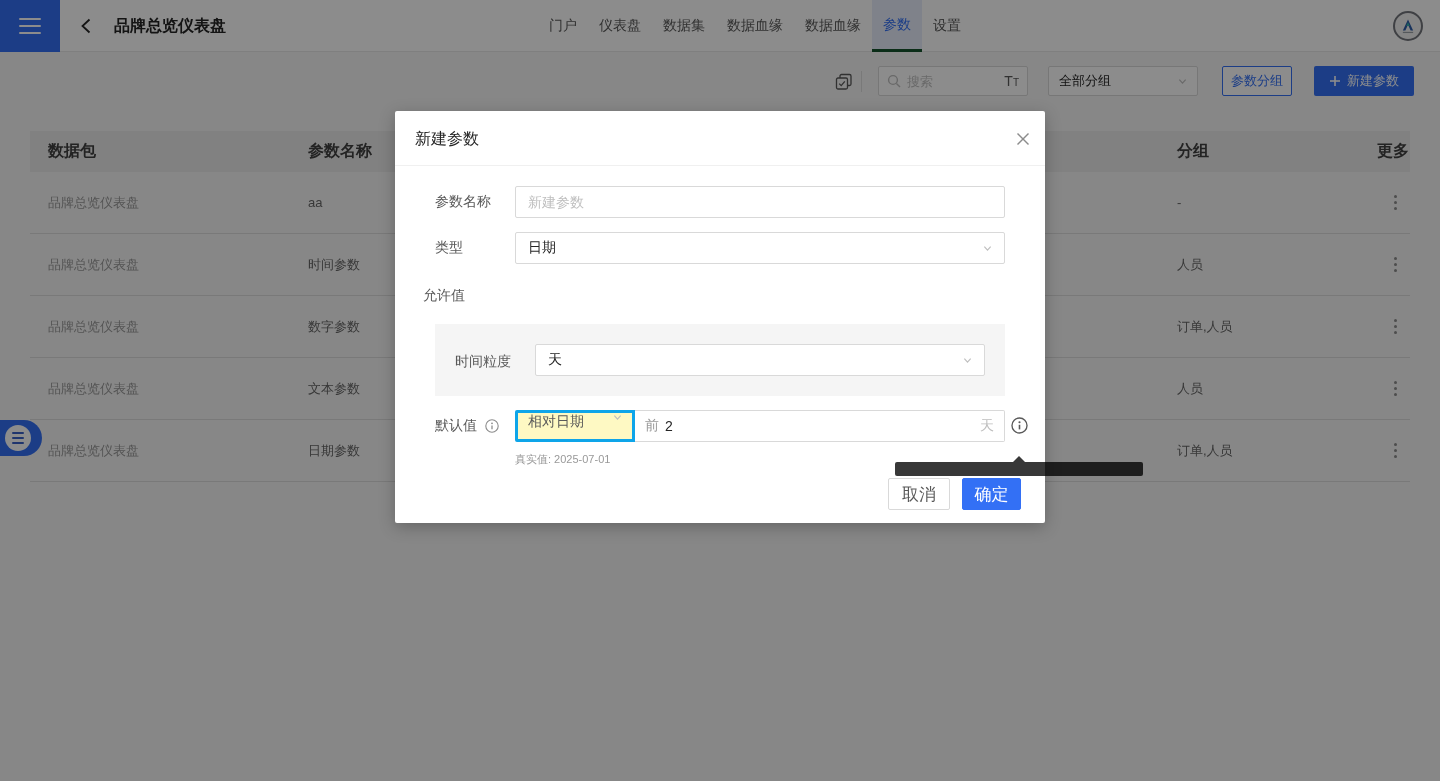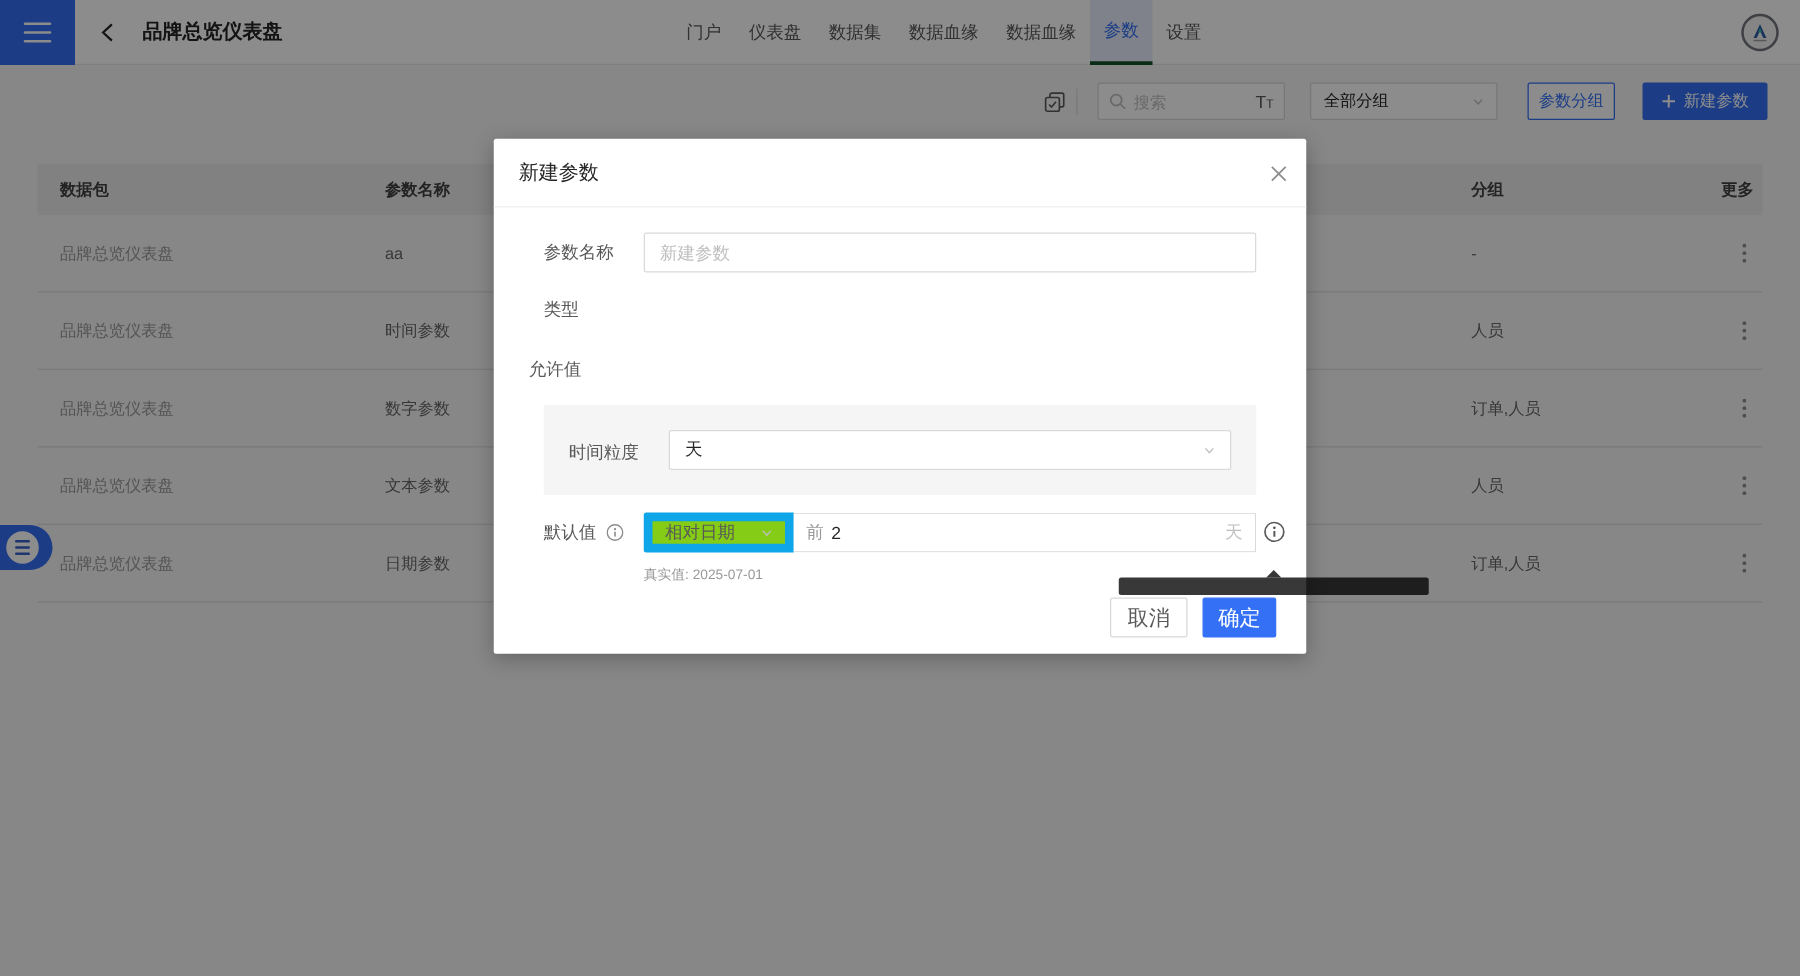--- a/index.html
+++ b/index.html
@@ -25,21 +25,21 @@
   .search-box input::placeholder { color:#bfbfbf; }
   .case-toggle { font-size:14px; color:#595959; cursor:pointer; user-select:none; }
   .case-toggle .small-t { font-size:10px; }
   .group-select { position:absolute; left:1048px; top:66px; width:150px; height:30px; background:#fff; border:1px solid #d9d9d9; border-radius:2px; display:flex; align-items:center; padding:0 10px; font-size:13px; color:#262626; cursor:pointer; }
   .group-select .grow { flex:1; }
   .btn-outline-blue { position:absolute; left:1222px; top:66px; width:70px; height:30px; background:#fff; border:1px solid #3370f5; border-radius:2px; color:#3370f5; font-size:13px; display:flex; align-items:center; justify-content:center; cursor:pointer; }
   .btn-primary-top { position:absolute; left:1314px; top:66px; width:100px; height:30px; background:#3370f5; border-radius:2px; color:#fff; font-size:13px; display:flex; align-items:center; justify-content:center; gap:6px; cursor:pointer; }
 
   
   .table { position:absolute; left:30px; top:131px; width:1380px; }
-  .thead { height:41px; background:#ececec; display:flex; align-items:center; font-size:13px; font-weight:700; color:#404040; }
+  .thead { height:41px; background:#ececec; display:flex; align-items:center; font-size:16px; font-weight:700; color:#404040; }
   .trow { height:62px; display:flex; align-items:center; font-size:13px; border-bottom:1px solid #dcdcdc; }
   .c1 { flex:0 0 248px; padding-left:18px; }
   .c2 { flex:0 0 869px; padding-left:30px; }
   .c3 { flex:0 0 200px; padding-left:30px; }
   .c4 { flex:1 1 auto; padding-left:30px; }
   .trow .c1 { color:#999; }
   .trow .c2, .trow .c3 { color:#666; }
   .dots { display:flex; flex-direction:column; gap:3px; width:16px; align-items:center; cursor:pointer; margin-left:10px; }
   .dots i { width:3px; height:3px; border-radius:50%; background:#8c8c8c; }
 
@@ -64,21 +64,21 @@
   .m-select .grow { flex:1; }
   .radio-row { position:absolute; left:120px; top:175px; display:flex; gap:20px; align-items:center; }
   .radio { display:flex; align-items:center; gap:8px; font-size:14px; color:#262626; cursor:pointer;margin-top:48px; }
   .radio .rb { width:16px; height:16px; border-radius:50%; border:1px solid #bfbfbf; background:#fff; position:relative; }
   .radio.checked .rb { border-color:#3370f5; }
   .radio.checked .rb::after { content:""; position:absolute; left:3px; top:3px; width:8px; height:8px; border-radius:50%; background:#3370f5; }
   .gray-box { position:absolute; left:40px; top:213px; width:570px; height:72px; background:#f5f5f5; }
   .gb-select { position:absolute; left:140px; top:233px; width:450px; height:32px; border:1px solid #d9d9d9; border-radius:2px; background:#fff; display:flex; align-items:center; padding:0 12px; font-size:14px; color:#262626; cursor:pointer; }
   .gb-select .grow { flex:1; }
   .compound { position:absolute; left:120px; top:299px; width:490px; height:32px; display:flex; }
-  .comp-select { flex:0 0 120px; background:#84cc16; border:7px solid #0ea5e9; border-radius:2px 0 0 2px; display:flex; align-items:center; padding:0 10px; font-size:14px; color:#595959; cursor:pointer; }
+  .comp-select { flex:0 0 120px; background:#fef9c3; border:3px solid #0ea5e9; border-radius:2px 0 0 2px; display:flex; align-items:flex-start; padding:0 10px; font-size:14px; color:#595959; cursor:pointer; }
   .comp-select .grow { flex:1; }
   .comp-input { flex:1; border:1px solid #d9d9d9; border-left:none; border-radius:0 2px 2px 0; background:#fff; display:flex; align-items:center; padding:0 10px; font-size:14px; }
   .comp-input .prefix { color:#999; margin-right:6px; }
   .comp-input input { border:none; outline:none; flex:1; min-width:0; font-size:14px; color:#262626; background:transparent; font-family:inherit; }
   .comp-input .suffix { color:#bfbfbf; }
   .real-value { position:absolute; left:120px; top:341px; font-size:11px; color:#999; }
   .info-icon { color:#8c8c8c; display:inline-flex; cursor:pointer; }
   .m-footer-btn { position:absolute; top:367px; height:32px; border-radius:2px; font-size:17px; display:flex; align-items:center; justify-content:center; cursor:pointer; }
   .btn-cancel { right:95px; width:62px; background:#fff; border:1px solid #d9d9d9; color:#595959; }
   .btn-confirm { right:24px; width:59px; background:#3370f5; border:1px solid #3370f5; color:#fff; }
@@ -250,20 +250,26 @@
         </svg>
     </div>
   </div>
 
   <div class="m-label" style="left:40px; top:82px;">参数名称</div>
   <div class="m-input" style="top:75px;">
     <input type="text" placeholder="新建参数" style="">
   </div>
 
   <div class="m-label" style="left:40px; top:128px;">类型</div>
+  <div class="m-input m-select" style="top:121px;">
+    <span class="grow">日期</span>
+    <svg class="chev" viewBox="0 0 10 10">
+        <polyline points="1.5,3 5,6.8 8.5,3" fill="none" stroke="#bfbfbf" stroke-width="1.3"></polyline>
+      </svg>
+  </div>
 
   <div class="m-label" style="left:28px; top:176px;">允许值</div>
   <div class="radio-row">
     <label class="radio checked">
         <span class="rb"></span>
         <span>任意</span>
       </label>
     <label class="radio">
         <span class="rb"></span>
         <span>列表</span>

